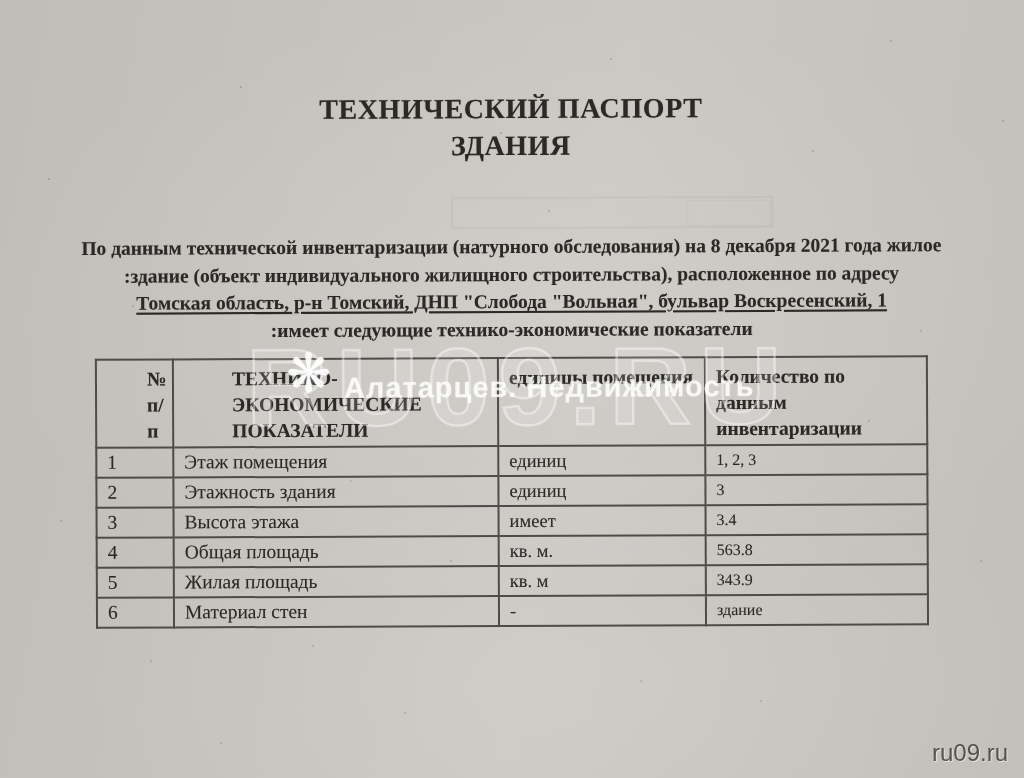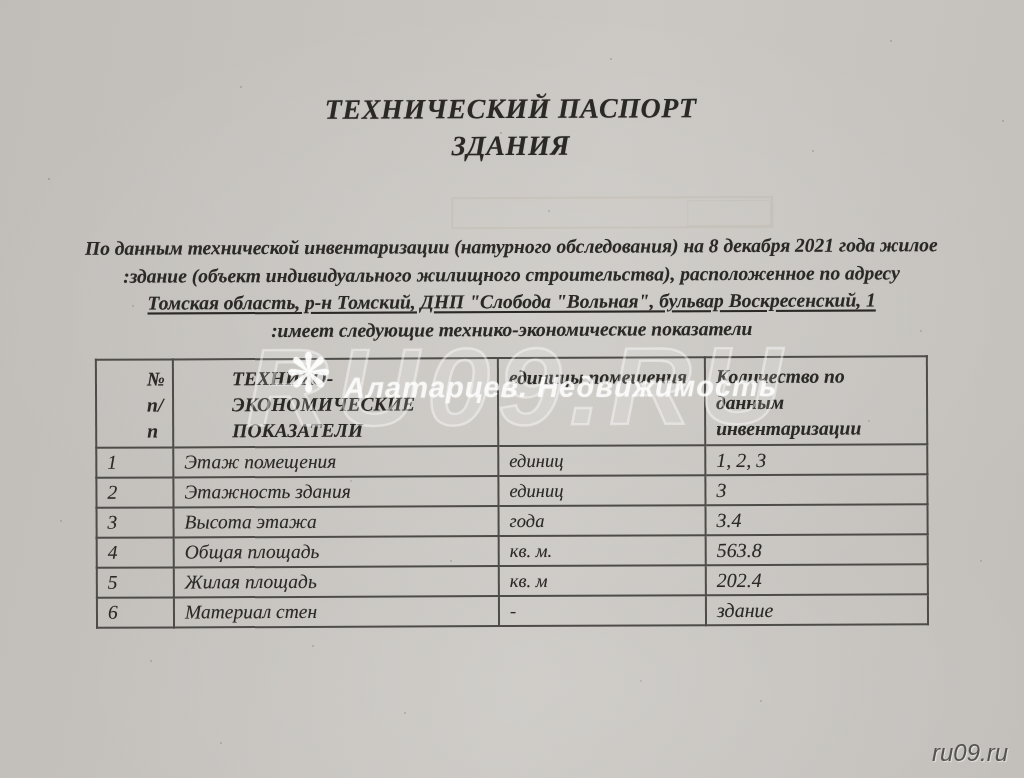--- a/index.html
+++ b/index.html
@@ -16,21 +16,20 @@
   }
   .photo{
     position:relative;width:1024px;height:778px;overflow:hidden;
     background-color:var(--paper,#c9c6c1);
     background-image:
       radial-gradient(90% 65% at 52% 40%, rgba(255,255,255,0.12) 0%, rgba(255,255,255,0) 62%),
       radial-gradient(70% 45% at 55% 88%, rgba(255,255,255,0.10) 0%, rgba(255,255,255,0) 70%),
       radial-gradient(135% 110% at 50% 48%, rgba(0,0,0,0) 62%, rgba(0,0,0,0.10) 100%),
       linear-gradient(100deg, rgba(0,0,0,0.045) 0%, rgba(255,255,255,0.035) 55%, rgba(0,0,0,0.03) 100%);
     color:var(--ink,#2b2926);
-    font-style:italic;
   }
   .doc{position:absolute;inset:0;transform:rotate(-0.25deg);}
   .title-block{
     position:absolute;left:0;right:0;top:90px;text-align:center;
     font-size:28px;font-weight:bold;line-height:37px;letter-spacing:.6px;
     text-shadow:0 0 1px rgba(55,52,48,.4);
   }
   .intro-block{
     position:absolute;left:0;right:0;top:233px;text-align:center;
     font-size:19.5px;font-weight:bold;line-height:27.5px;
@@ -57,21 +56,21 @@
   }
   th.h-num{text-align:left;}
   th.h-center{text-align:center;}
   .h-constrain{display:inline-block;max-width:210px;margin-left:48px;}
   .h-constrain-narrow{display:inline-block;max-width:46px;overflow-wrap:break-word;margin-left:40px;}
   .h-constrain-val{display:inline-block;max-width:200px;}
   table.tep tbody td{height:29px;line-height:24px;}
   td.c-num{padding-left:12px;}
   td.c-ind{padding-left:10px;}
   td.c-unit{padding-left:8px;font-size:18.5px;}
-  td.c-val{padding-left:13px;font-size:20px;}
+  td.c-val{padding-left:13px;font-size:16px;}
   .watermark{position:absolute;inset:0;pointer-events:none;}
   .wm-big{
     position:absolute;left:246px;top:330px;
     font-family:"Liberation Sans","DejaVu Sans",sans-serif;
     font-size:114px;font-weight:700;letter-spacing:8px;line-height:1;
     color:rgba(255,255,255,0.14);
     -webkit-text-stroke:2.5px rgba(255,255,255,0.42);
     transform:scaleY(.96);
   }
   .wm-icon{
@@ -167,36 +166,36 @@
       <tr>
         <td class="c-num">2</td>
         <td class="c-ind">Этажность здания</td>
         <td class="c-unit">единиц</td>
         <td class="c-val">3</td>
       </tr>
 
       <tr>
         <td class="c-num">3</td>
         <td class="c-ind">Высота этажа</td>
-        <td class="c-unit">года</td>
+        <td class="c-unit">имеет</td>
         <td class="c-val">3.4</td>
       </tr>
 
       <tr>
         <td class="c-num">4</td>
         <td class="c-ind">Общая площадь</td>
         <td class="c-unit">кв. м.</td>
         <td class="c-val">563.8</td>
       </tr>
 
       <tr>
         <td class="c-num">5</td>
         <td class="c-ind">Жилая площадь</td>
         <td class="c-unit">кв. м</td>
-        <td class="c-val">202.4</td>
+        <td class="c-val">343.9</td>
       </tr>
 
       <tr>
         <td class="c-num">6</td>
         <td class="c-ind">Материал стен</td>
         <td class="c-unit">-</td>
         <td class="c-val">здание</td>
       </tr>
     </tbody>
     </table>

